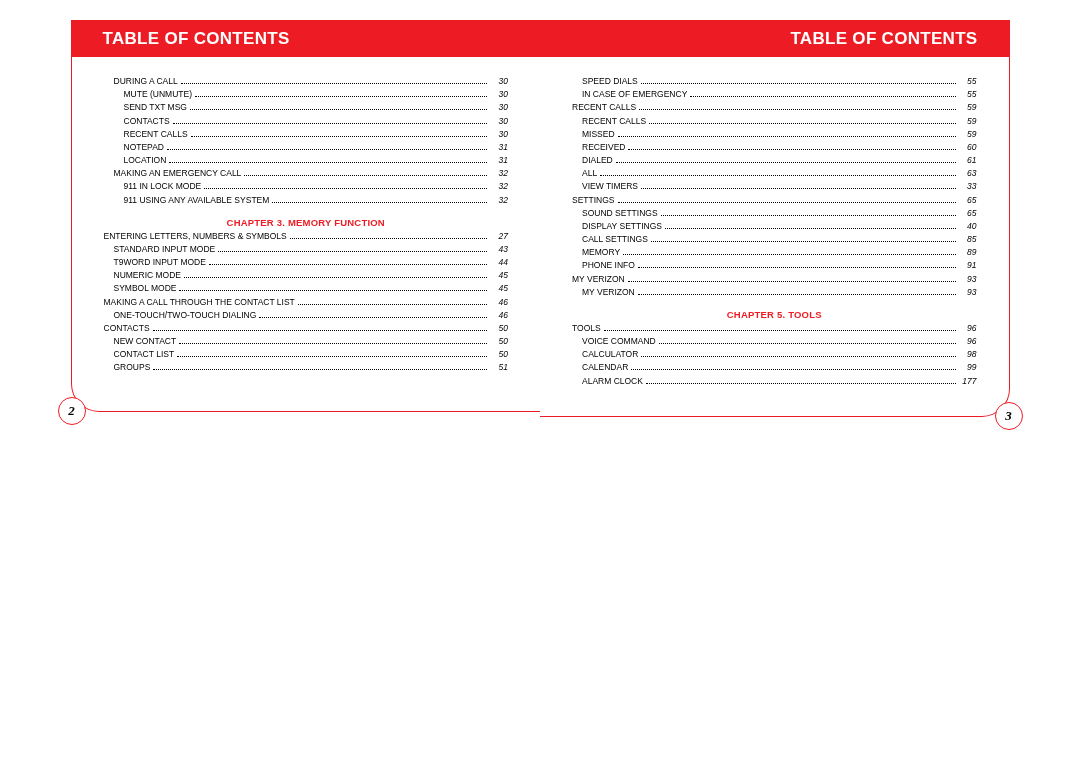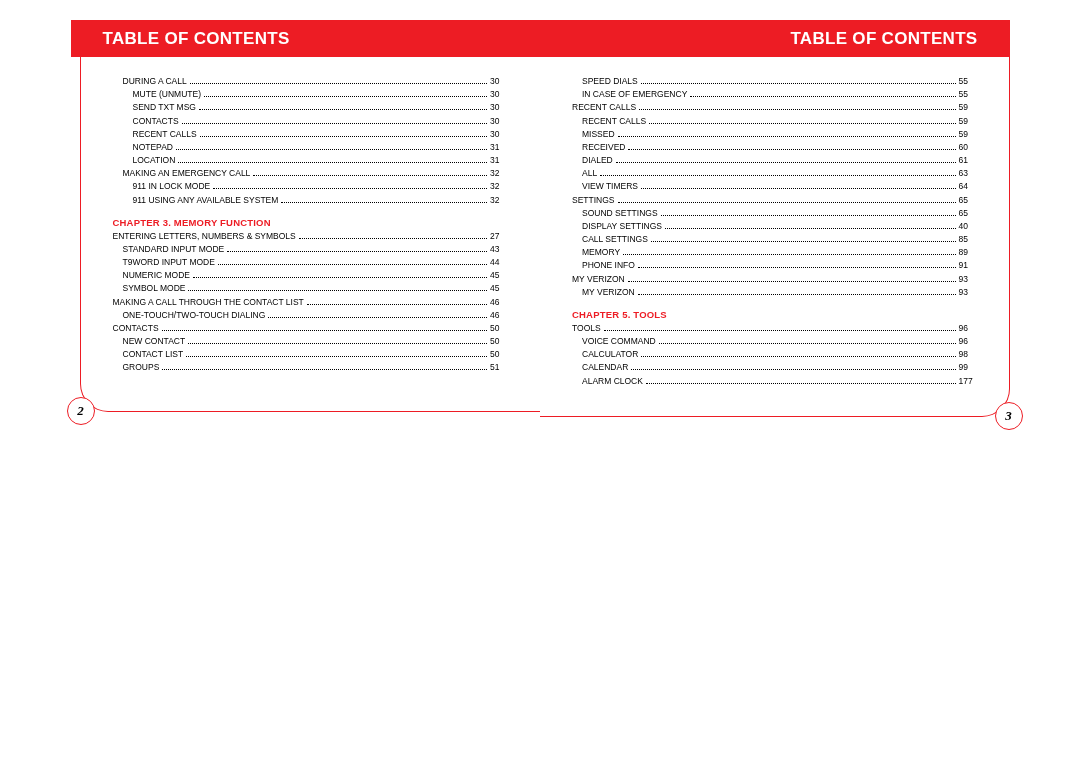--- a/index.html
+++ b/index.html
@@ -33,21 +33,20 @@
   .content {
     padding: 18px 32px 28px 32px;
     border: 1.5px solid #ed1c24;
     border-top: none;
     min-height: 355px;
     position: relative;
   }
   .page.left .content {
     border-right: none;
     border-bottom-left-radius: 28px;
-    margin-left: 9px;
   }
   .page.right .content {
     border-left: none;
     border-bottom-right-radius: 28px;
   }
   .toc-line {
     display: flex;
     align-items: baseline;
     font-size: 8.5px;
     line-height: 1.55;
@@ -62,30 +61,32 @@
   .toc-line.level-2 { padding-left: 20px; }
   .toc-line .dots {
     flex: 1;
     border-bottom: 1px dotted #000;
     margin: 0 3px 2px 3px;
     min-width: 10px;
   }
   .toc-line .pg {
     white-space: nowrap;
     min-width: 18px;
-    text-align: left;
+    text-align: right;
+    font-style: italic;
   }
   .chapter-heading {
     color: #ed1c24;
     font-weight: bold;
     font-size: 9.5px;
     letter-spacing: 0.2px;
     padding-top: 10px;
     padding-bottom: 2px;
     text-transform: uppercase;
+    text-align: center;
   }
   .page-num {
     position: absolute;
     bottom: -14px;
     width: 28px;
     height: 28px;
     border: 1.5px solid #ed1c24;
     border-radius: 50%;
     background: #fff;
     display: flex;
@@ -262,21 +263,21 @@
           <span class="pg">61</span>
         </div>
         <div class="toc-line level-1">
           <span class="label">ALL</span>
           <span class="dots"></span>
           <span class="pg">63</span>
         </div>
         <div class="toc-line level-1">
           <span class="label">VIEW TIMERS</span>
           <span class="dots"></span>
-          <span class="pg">64</span>
+          <span class="pg">33</span>
         </div>
         <div class="toc-line level-0">
           <span class="label">SETTINGS</span>
           <span class="dots"></span>
           <span class="pg">65</span>
         </div>
         <div class="toc-line level-1">
           <span class="label">SOUND SETTINGS</span>
           <span class="dots"></span>
           <span class="pg">65</span>

